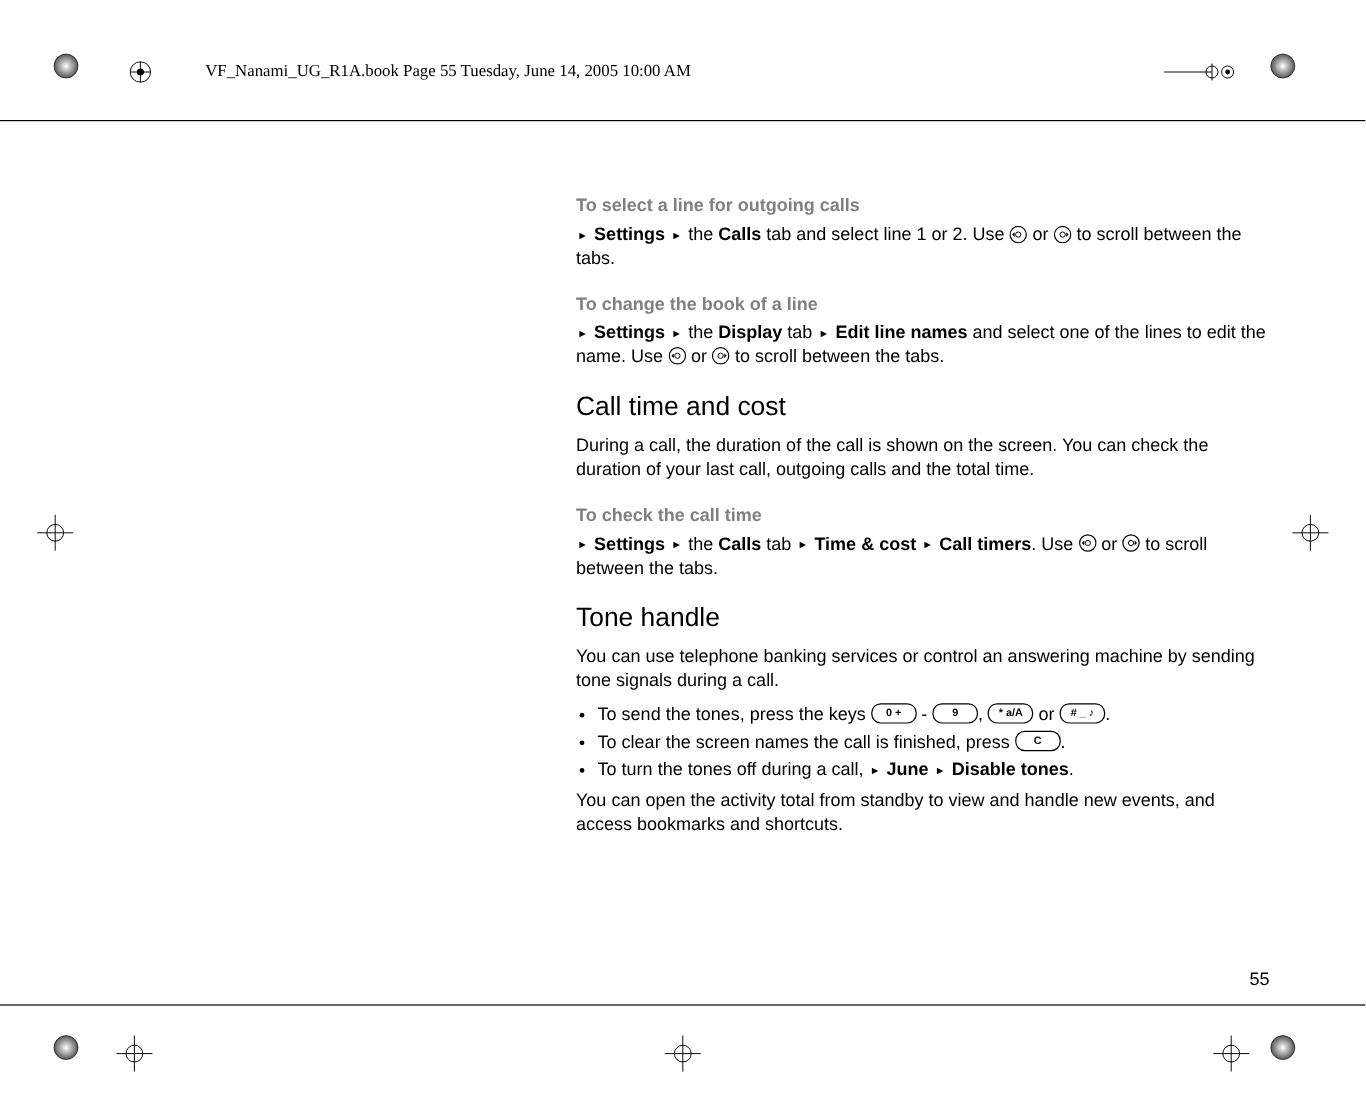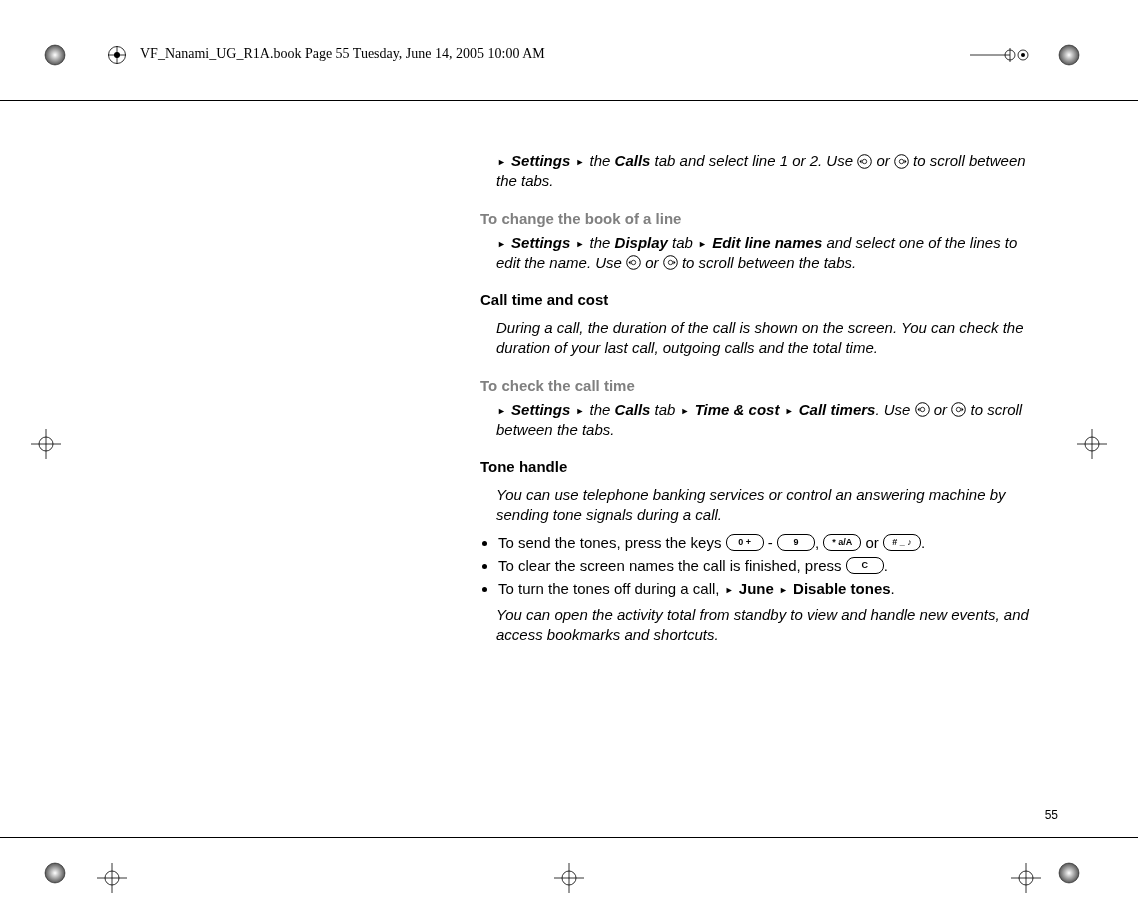--- a/index.html
+++ b/index.html
@@ -35,20 +35,22 @@
     border-top: 1px solid #000;
   }
 
   .header-bar {
     position: absolute;
     top: 46px;
     left: 108px;
     right: 108px;
     height: 28px;
     display: flex;
+    align-items: center;
+    gap: 31px;
   }
   .header-text {
     font-family: "Times New Roman", Times, serif;
     font-size: 14px;
     margin-left: 14px;
   }
 
   
   .crop {
     position: absolute;
@@ -64,30 +66,29 @@
     width: 580px;
   }
 
   .subhead {
     font-weight: bold;
     color: #808080;
     font-size: 15px;
     margin: 18px 0 6px 0;
   }
   .h2 {
-    font-weight: 700;
-    font-size: 15px;
+    font-weight: 400;
+    font-size: 22px;
     margin: 18px 0 10px 0;
     font-stretch: condensed;
   }
   .body {
     font-size: 15px;
     line-height: 1.35;
-    margin: 6px 16px;
-    font-style: italic;
+    margin: 6px 0;
   }
   .body b { font-weight: 800; }
   .nav-arrow {
     display: inline-block;
     vertical-align: baseline;
     font-size: 9px;
     position: relative;
     top: -1px;
     margin: 0 1px;
   }
@@ -127,21 +128,21 @@
   ul.bullets li {
     font-size: 15px;
     line-height: 1.4;
     margin: 2px 0;
   }
 
   .page-number {
     position: absolute;
     top: 808px;
     right: 80px;
-    font-size: 12px;
+    font-size: 15px;
   }
 </style>
 </head>
 <body>
 
 <div class="page">
 
   <div class="hr-top"></div>
   <div class="hr-bottom"></div>
 
@@ -224,20 +225,21 @@
   <div class="crop" style="top:860px; right:42px;">
     <svg width="26" height="26" viewBox="0 0 26 26">
         <circle cx="13" cy="13" r="10" fill="url(#g1)" stroke="#000" stroke-width="0.5"></circle>
       </svg>
   </div>
 
   <div class="page-number">55</div>
 
   <div class="content">
 
+    <div class="subhead">To select a line for outgoing calls</div>
     <div class="body">
       <span class="nav-arrow">►</span>
       <b>Settings</b>
       <span class="nav-arrow">►</span><span> the </span><b>Calls</b><span> tab and select line 1 or 2. Use </span><span class="dpad"><svg width="15" height="15" viewBox="0 0 15 15">
             <circle cx="7.5" cy="7.5" r="6.8" fill="none" stroke="#000" stroke-width="1"></circle>
             <circle cx="7.5" cy="7.5" r="2.2" fill="none" stroke="#000" stroke-width="0.8"></circle>
             <path d="M4.5 5.5 L2.5 7.5 L4.5 9.5 Z" fill="#000"></path>
           </svg></span><span> or </span><span class="dpad"><svg width="15" height="15" viewBox="0 0 15 15">
             <circle cx="7.5" cy="7.5" r="6.8" fill="none" stroke="#000" stroke-width="1"></circle>
             <circle cx="7.5" cy="7.5" r="2.2" fill="none" stroke="#000" stroke-width="0.8"></circle>

